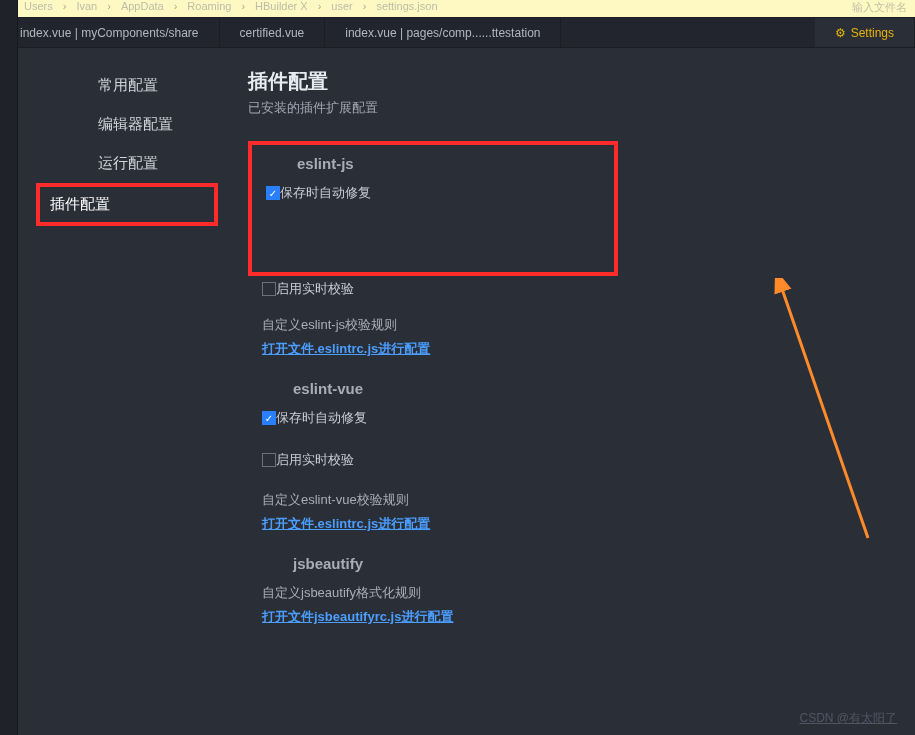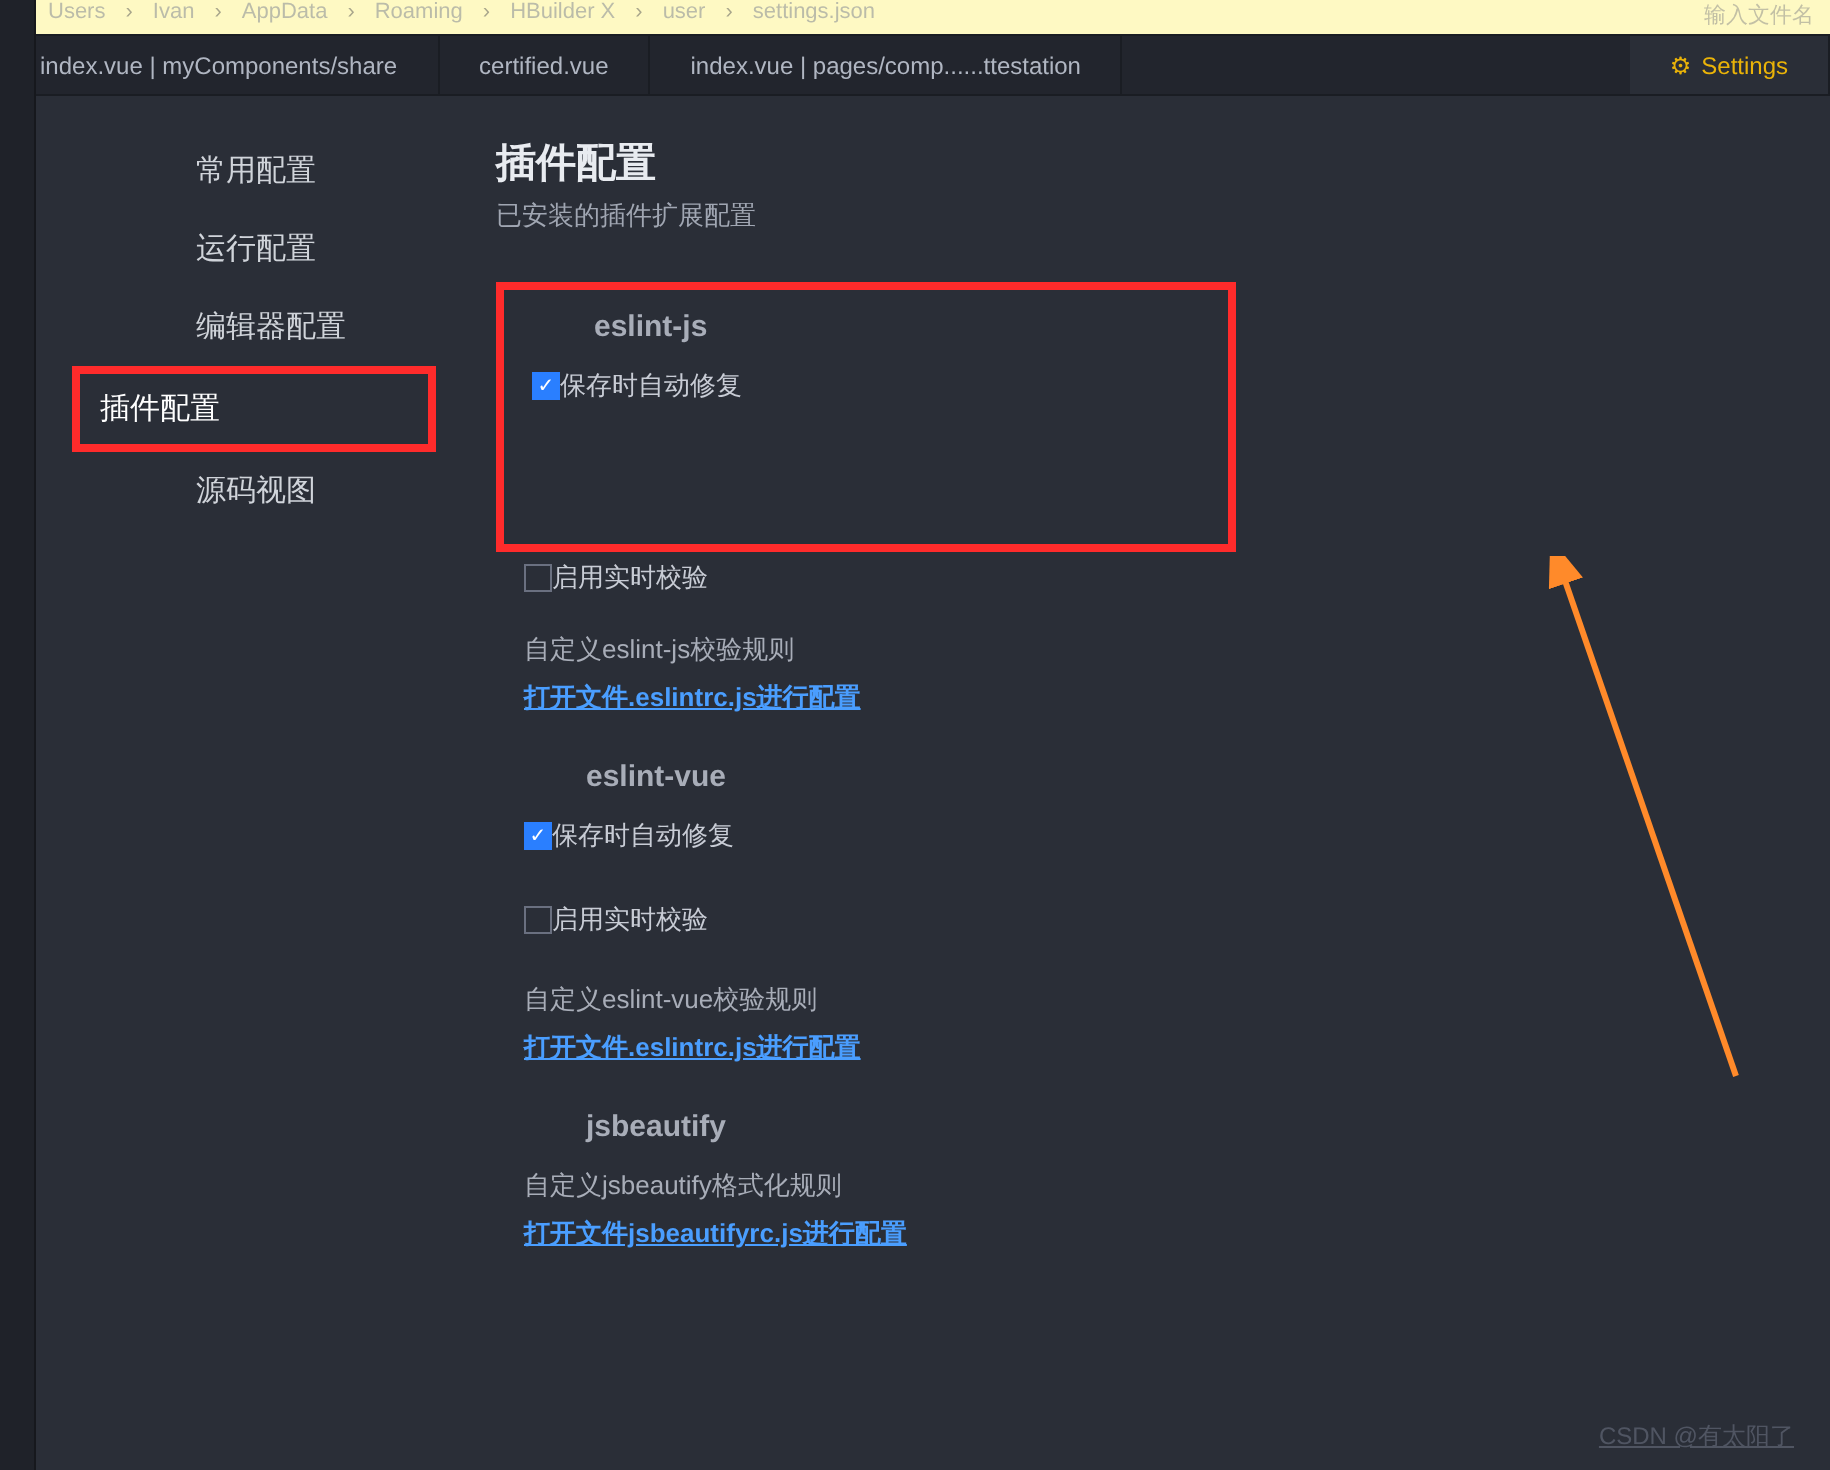--- a/index.html
+++ b/index.html
@@ -188,24 +188,23 @@
   <div class="tab-spacer"></div>
   <div class="tab active settings-tab">
     <span class="gear-icon"></span>
     <span>Settings</span>
   </div>
 </div>
 
 <div class="main" style="padding-left:18px">
   <div class="sidebar">
     <div class="side-item">常用配置</div>
+    <div class="side-item">编辑器配置</div>
     <div class="side-item">运行配置</div>
-    <div class="side-item">编辑器配置</div>
     <div class="side-item highlighted">插件配置</div>
-    <div class="side-item">源码视图</div>
   </div>
 
   <div class="content">
     <div class="title">插件配置</div>
     <div class="subtitle">已安装的插件扩展配置</div>
 
     <div class="highlight-box">
       <div class="section-head">eslint-js</div>
       <div class="check-row">
         <span class="checkbox checked"></span>

